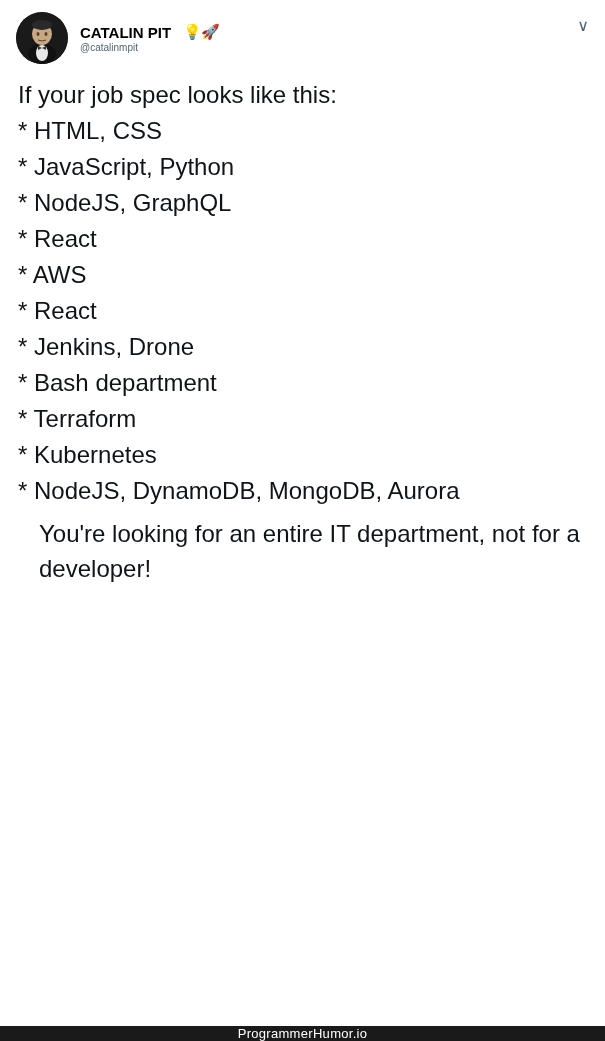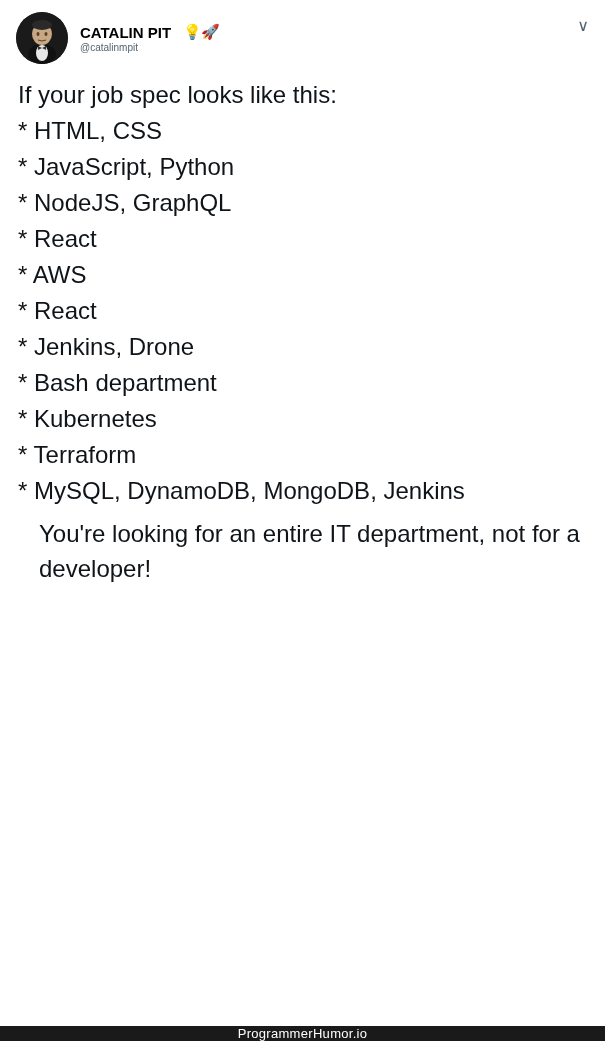--- a/index.html
+++ b/index.html
@@ -162,23 +162,23 @@
 
     <div>
       <p class="list-item">* HTML, CSS</p>
       <p class="list-item">* JavaScript, Python</p>
       <p class="list-item">* NodeJS, GraphQL</p>
       <p class="list-item">* React</p>
       <p class="list-item">* AWS</p>
       <p class="list-item">* React</p>
       <p class="list-item">* Jenkins, Drone</p>
       <p class="list-item">* Bash department</p>
+      <p class="list-item">* Terraform</p>
       <p class="list-item">* Kubernetes</p>
-      <p class="list-item">* Terraform</p>
-      <p class="list-item">* MySQL, DynamoDB, MongoDB, Jenkins</p>
+      <p class="list-item">* NodeJS, DynamoDB, MongoDB, Aurora</p>
     </div>
 
     <p class="conclusion-text">You're looking for an entire IT department, not for a developer!</p>
   </div>
 </div>
 
 <div class="footer-bar">
   <span>ProgrammerHumor.io</span>
 </div>
 

